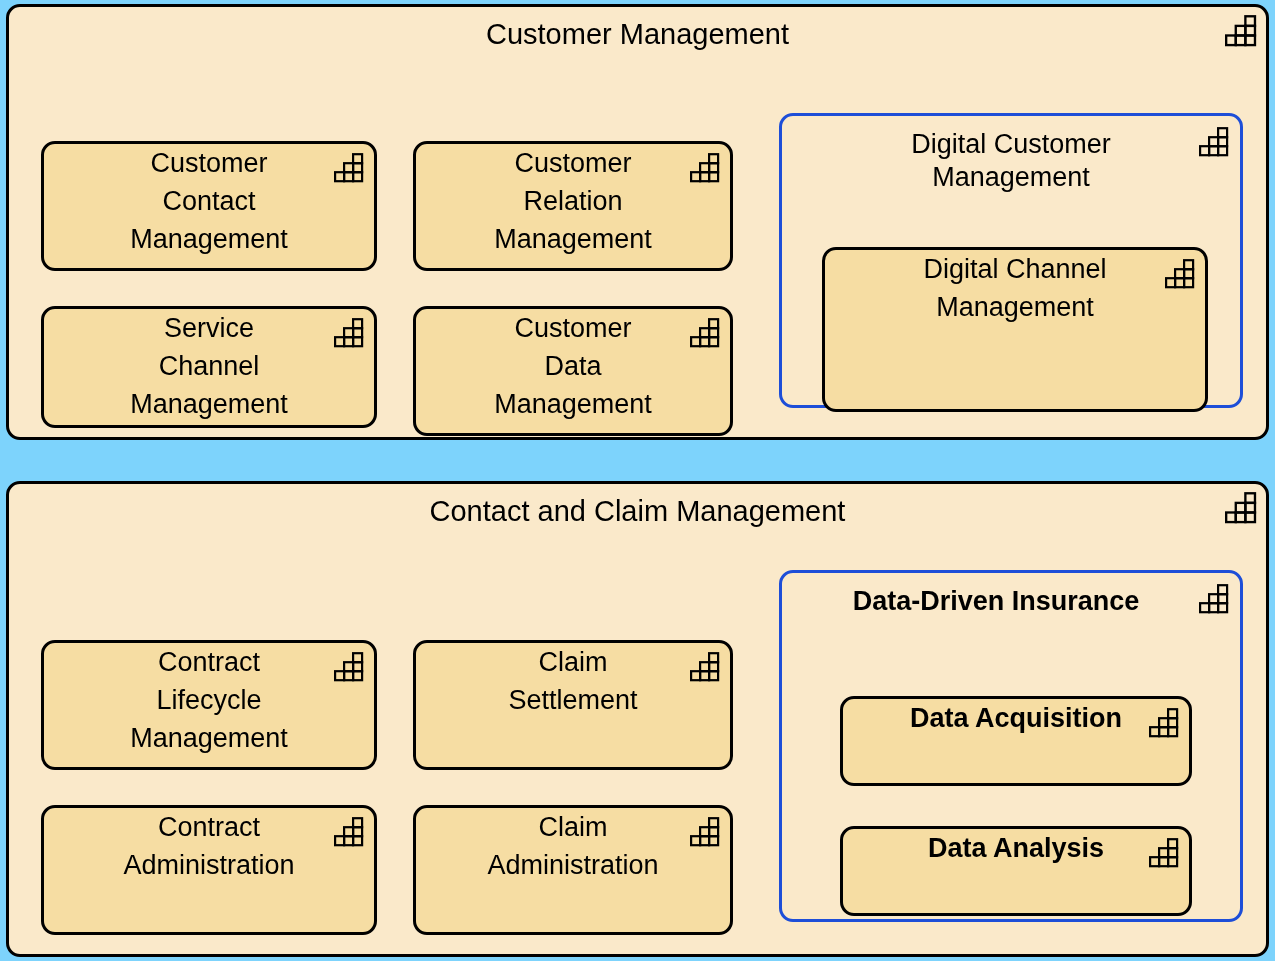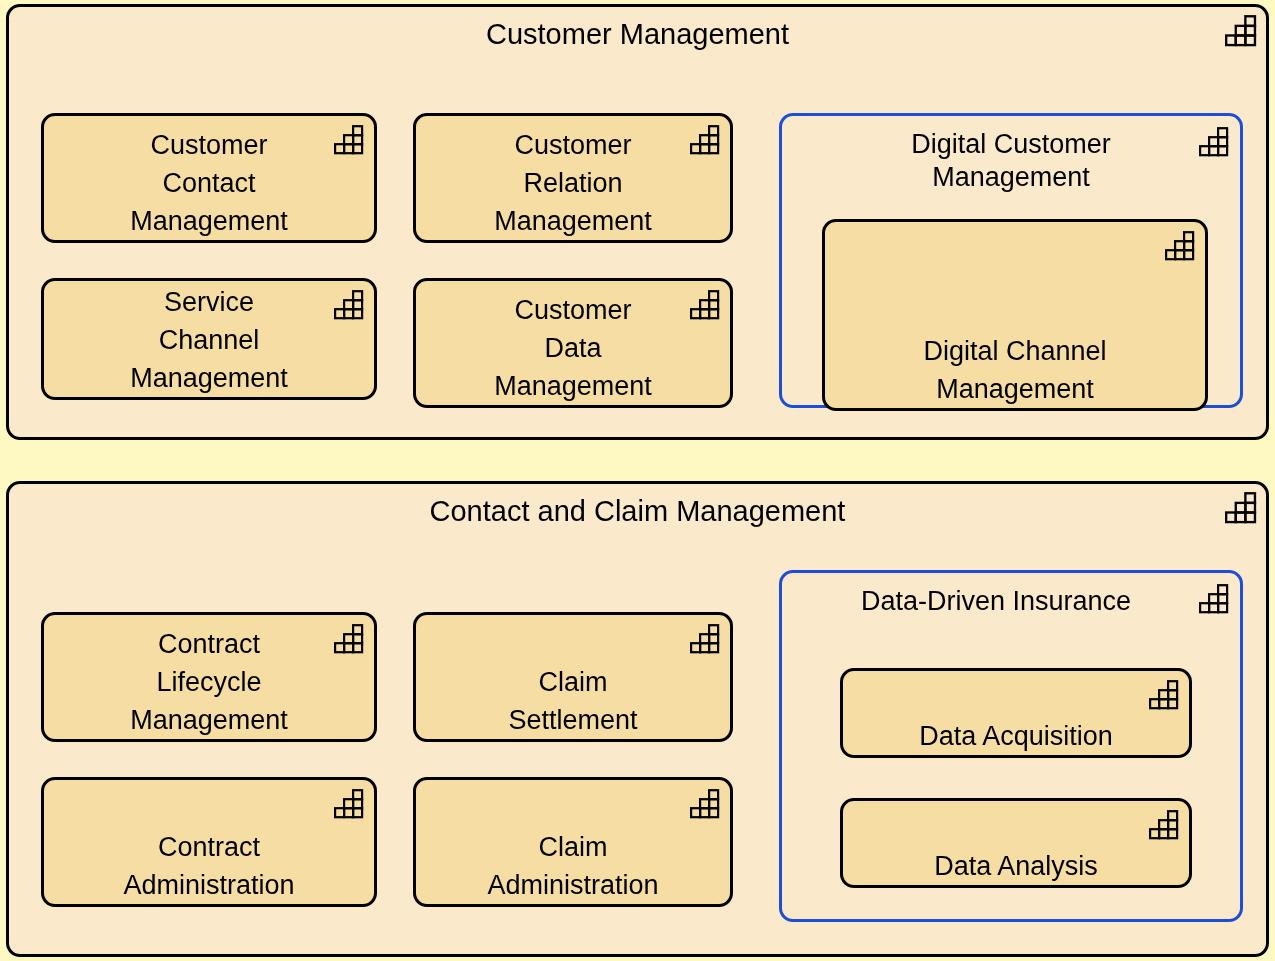--- a/index.html
+++ b/index.html
@@ -12,21 +12,21 @@
     width: 1275px;
     height: 961px;
     font-family: "Liberation Sans", sans-serif;
     overflow: hidden;
   }
 
   #canvas {
     position: relative;
     width: 1275px;
     height: 961px;
-    background: #fef9c3;
+    background: #7dd3fc;
   }
 
   
   .panel {
     position: absolute;
     background: #fae9ca;
     border: 3px solid #000000;
     border-radius: 14px;
     box-sizing: border-box;
   }
@@ -70,22 +70,23 @@
   }
 
   
   .cap {
     position: absolute;
     background: #f6dda3;
     border: 3px solid #000000;
     border-radius: 14px;
     box-sizing: border-box;
     display: flex;
-    align-items: flex-end;
+    align-items: flex-start;
     justify-content: center;
+    margin-top: 28px;
   }
 
   .cap-label {
     font-size: 27px;
     line-height: 38px;
     color: #000000;
     text-align: center;
     white-space: pre-line;
     padding: 0 14px;
   }
@@ -208,21 +209,21 @@
           <rect x="1.1" y="19.2" width="9" height="9"></rect>
               <rect x="10.1" y="19.2" width="9" height="9"></rect>
               <rect x="19.1" y="19.2" width="9" height="9"></rect>
           <rect x="10.1" y="10.2" width="9" height="9"></rect>
               <rect x="19.1" y="10.2" width="9" height="9"></rect>
               <rect x="19.1" y="1.2" width="9" height="9"></rect>
         </g>
           </svg>
       </span>
 
-      <div class="cap" style="left:40px; top:103px; width:386px; height:192px;">
+      <div class="cap" style="left:40px; top:103px; width:386px; height:165px;">
         <span class="cap-label">Digital Channel
 Management</span>
         <span class="cap-icon corner">
           <svg viewBox="0 0 30 30">
               <g fill="none" stroke="#000" stroke-width="2.2">
             <rect x="1.1" y="19.2" width="9" height="9"></rect>
                 <rect x="10.1" y="19.2" width="9" height="9"></rect>
                 <rect x="19.1" y="19.2" width="9" height="9"></rect>
             <rect x="10.1" y="10.2" width="9" height="9"></rect>
                 <rect x="19.1" y="10.2" width="9" height="9"></rect>
@@ -313,21 +314,21 @@
               <rect x="10.1" y="19.2" width="9" height="9"></rect>
               <rect x="19.1" y="19.2" width="9" height="9"></rect>
           <rect x="10.1" y="10.2" width="9" height="9"></rect>
               <rect x="19.1" y="10.2" width="9" height="9"></rect>
               <rect x="19.1" y="1.2" width="9" height="9"></rect>
         </g>
           </svg>
       </span>
     </div>
 
-    <div class="group" style="left:770px; top:86px; width:464px; height:352px;">
+    <div class="group" style="left:770px; top:86px; width:464px; height:352px;font-weight:bold;">
 
       <div class="group-title inline">Data-Driven Insurance</div>
 
       <span class="cap-icon group-corner">
         <svg viewBox="0 0 30 30">
             <g fill="none" stroke="#000" stroke-width="2.2">
           <rect x="1.1" y="19.2" width="9" height="9"></rect>
               <rect x="10.1" y="19.2" width="9" height="9"></rect>
               <rect x="19.1" y="19.2" width="9" height="9"></rect>
           <rect x="10.1" y="10.2" width="9" height="9"></rect>

